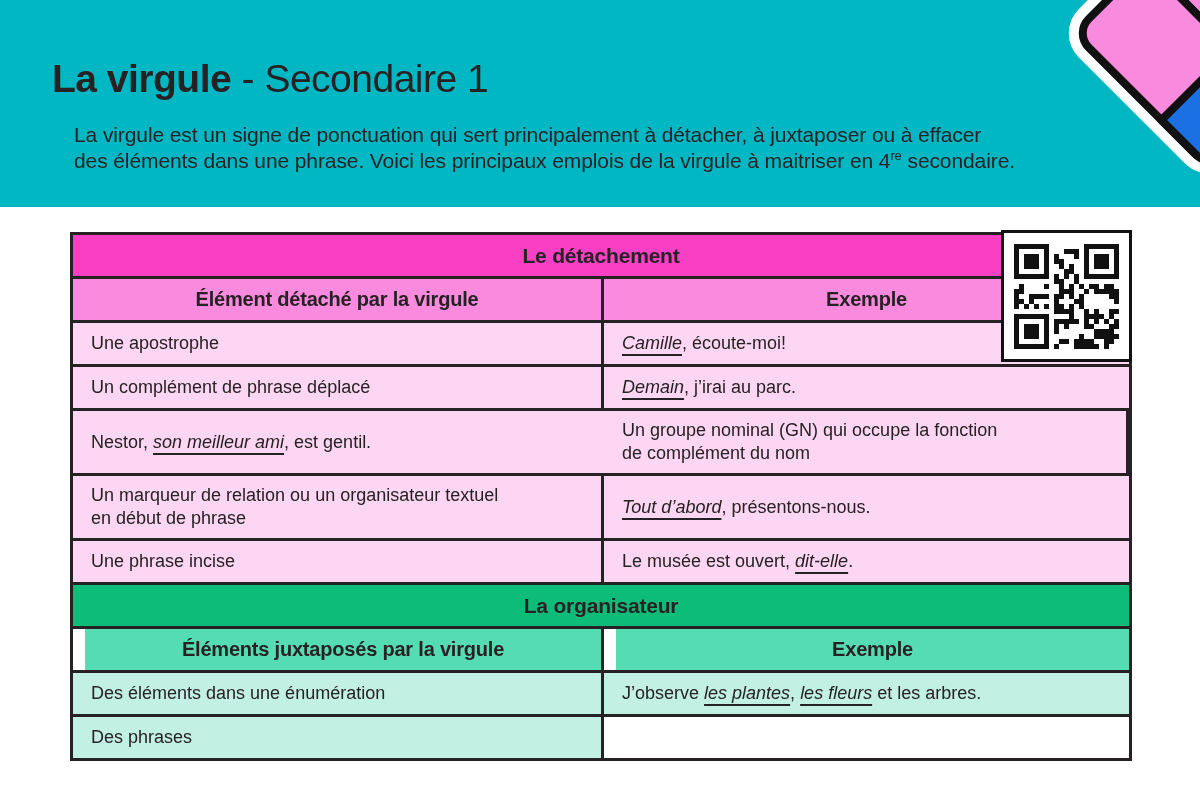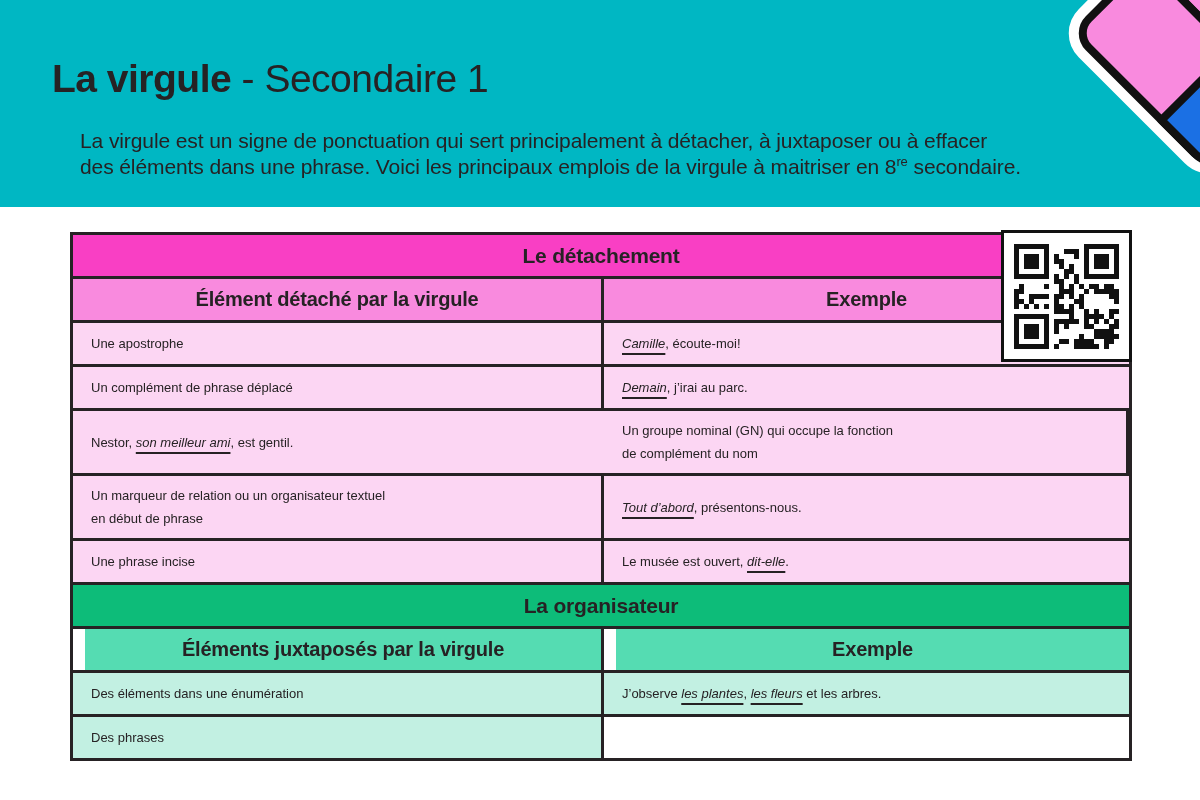--- a/index.html
+++ b/index.html
@@ -12,21 +12,21 @@
   .hero{
     position:absolute;left:0;top:0;width:1200px;height:207px;
     background:var(--teal,#00b7c3);
   }
   .hero h1{
     position:absolute;left:52px;top:58px;margin:0;
     font-size:39px;line-height:1.1;font-weight:500;letter-spacing:-0.5px;
   }
   .hero h1 .strong{font-weight:800;}
   .hero .sub{
-    position:absolute;left:70px;top:118px;margin:10px;width:1040px;
+    position:absolute;left:70px;top:118px;margin:4px;width:1040px;
     font-size:21px;line-height:26px;font-weight:500;letter-spacing:-0.1px;
   }
   .hero .sub sup{font-size:13px;line-height:0;}
   .eraser-wrap{position:absolute;left:1027px;top:-85px;width:300px;height:300px;pointer-events:none;}
 
   .table-wrap{
     position:absolute;left:70px;top:232px;width:1062px;
     border:3px solid var(--ink,#262224);
     background:#fff;box-sizing:border-box;
   }
@@ -34,21 +34,21 @@
   .trow:first-child{border-top:none;}
   .section-title{
     min-height:41px;display:flex;align-items:center;justify-content:center;
     font-size:21px;font-weight:800;letter-spacing:-0.2px;
   }
   .section-title.pink{background:var(--magenta,#f93fc4);}
   .section-title.green{background:var(--green,#0dbc79);}
   .cols{display:grid;grid-template-columns:531px 1fr;}
   .cell{
     display:flex;align-items:center;box-sizing:border-box;
-    padding:8px 18px;font-size:13px;line-height:23px;min-height:41px;
+    padding:8px 18px;font-size:18px;line-height:23px;min-height:41px;
   }
   .cell.c1{border-right:3px solid var(--ink,#262224);}
   .head .cell{justify-content:center;font-weight:800;font-size:20px;letter-spacing:-0.2px;}
   .head.pink .cell{background:var(--pink-mid,#f98ade);}
   .head.green .cell{background:var(--green-mid,#55dcb2);margin-left:12px;}
   .data.pink .cell{background:var(--pink-light,#fcd6f3);}
   .data.green .cell{background:var(--green-light,#c2f0e2);}
   .cell .pre{white-space:pre-line;}
   .ul{text-decoration:underline;text-decoration-thickness:2px;text-underline-offset:5px;font-style:italic;}
 
@@ -57,21 +57,21 @@
     background:#fff;border:3px solid #111;box-sizing:border-box;
     display:flex;align-items:center;justify-content:center;z-index:5;
   }
 </style>
 </head>
 <body style="--teal: #00b7c3; --ink: #262224; --magenta: #f93fc4; --pink-mid: #f98ade; --pink-light: #fcd6f3; --green: #0dbc79; --green-mid: #55dcb2; --green-light: #c2f0e2; --eraser-blue: #1b70e4; --qr-black: #111111;">
 
 <header class="hero">
   <h1><span class="strong">La virgule</span><span> - Secondaire 1</span></h1>
   <p class="sub"><span>La virgule est un signe de ponctuation qui sert principalement à détacher, à juxtaposer ou à effacer</span><br>
-  <span>des éléments dans une phrase. Voici les principaux emplois de la virgule à maitriser en 8</span><sup>re</sup><span> secondaire.</span></p>
+  <span>des éléments dans une phrase. Voici les principaux emplois de la virgule à maitriser en 4</span><sup>re</sup><span> secondaire.</span></p>
 </header>
 
 <div class="eraser-wrap">
   <svg width="300" height="300" viewBox="0 0 300 300">
     <g transform="translate(150,150) rotate(45)">
       <path d="M-75,-50 L55,-50 L42,-67 L-55,-67 Z" fill="#fff" stroke="#fff" stroke-width="28" stroke-linejoin="round"></path>
       <rect x="-95" y="-50" width="190" height="100" rx="20" fill="#fff" stroke="#fff" stroke-width="28" stroke-linejoin="round"></rect>
       <path d="M-75,-50 L55,-50 L42,-67 L-55,-67 Z" fill="#f98ade" stroke="#111" stroke-width="8" stroke-linejoin="round"></path>
       <rect x="-95" y="-50" width="190" height="100" rx="20" fill="#f98ade" stroke="#111" stroke-width="8"></rect>
       <path d="M28,-50 L75,-50 Q95,-50 95,-30 L95,30 Q95,50 75,50 L28,50 Z" fill="#1b70e4" stroke="#111" stroke-width="8" stroke-linejoin="round"></path>

